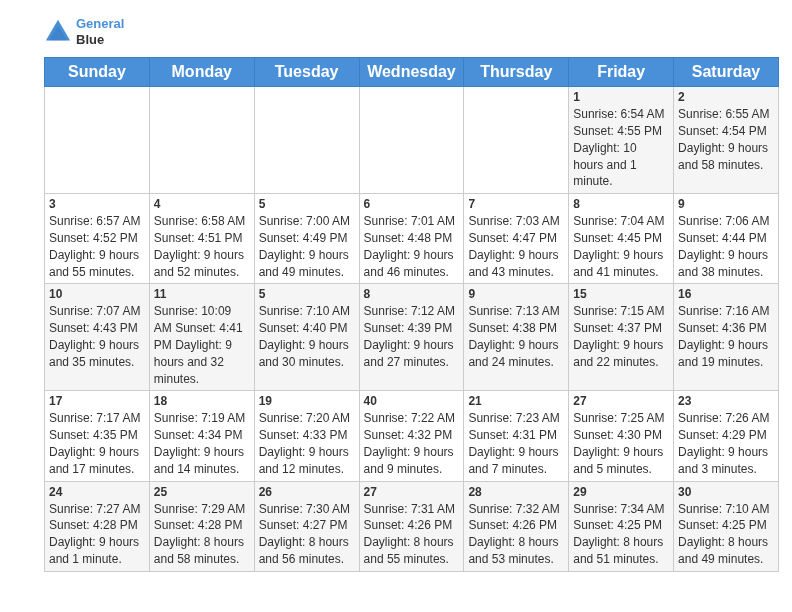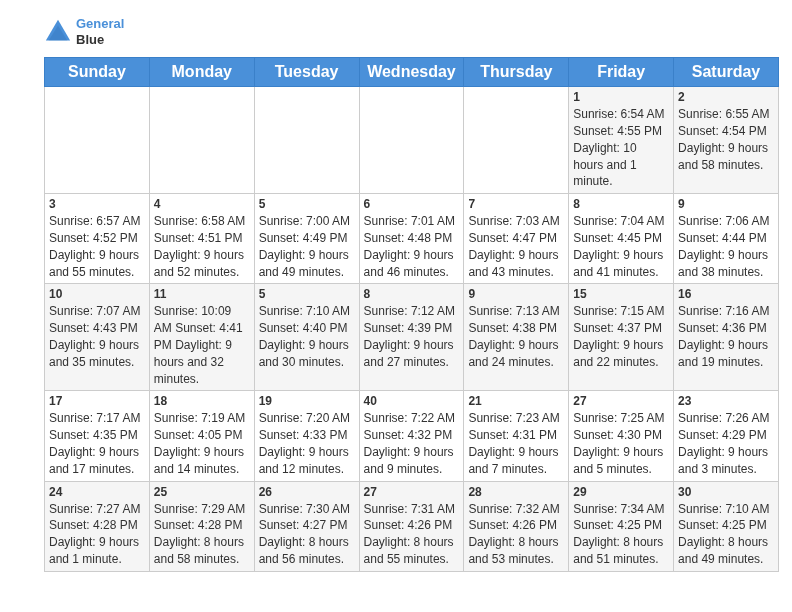--- a/index.html
+++ b/index.html
@@ -239,21 +239,21 @@
         <tr>
           <td>
             <span class="day-number">17</span>
             <div class="day-info">Sunrise: 7:17 AM
 Sunset: 4:35 PM
 Daylight: 9 hours and 17 minutes.</div>
           </td>
           <td>
             <span class="day-number">18</span>
             <div class="day-info">Sunrise: 7:19 AM
-Sunset: 4:05 PM
+Sunset: 4:34 PM
 Daylight: 9 hours and 14 minutes.</div>
           </td>
           <td>
             <span class="day-number">19</span>
             <div class="day-info">Sunrise: 7:20 AM
 Sunset: 4:33 PM
 Daylight: 9 hours and 12 minutes.</div>
           </td>
           <td>
             <span class="day-number">40</span>

